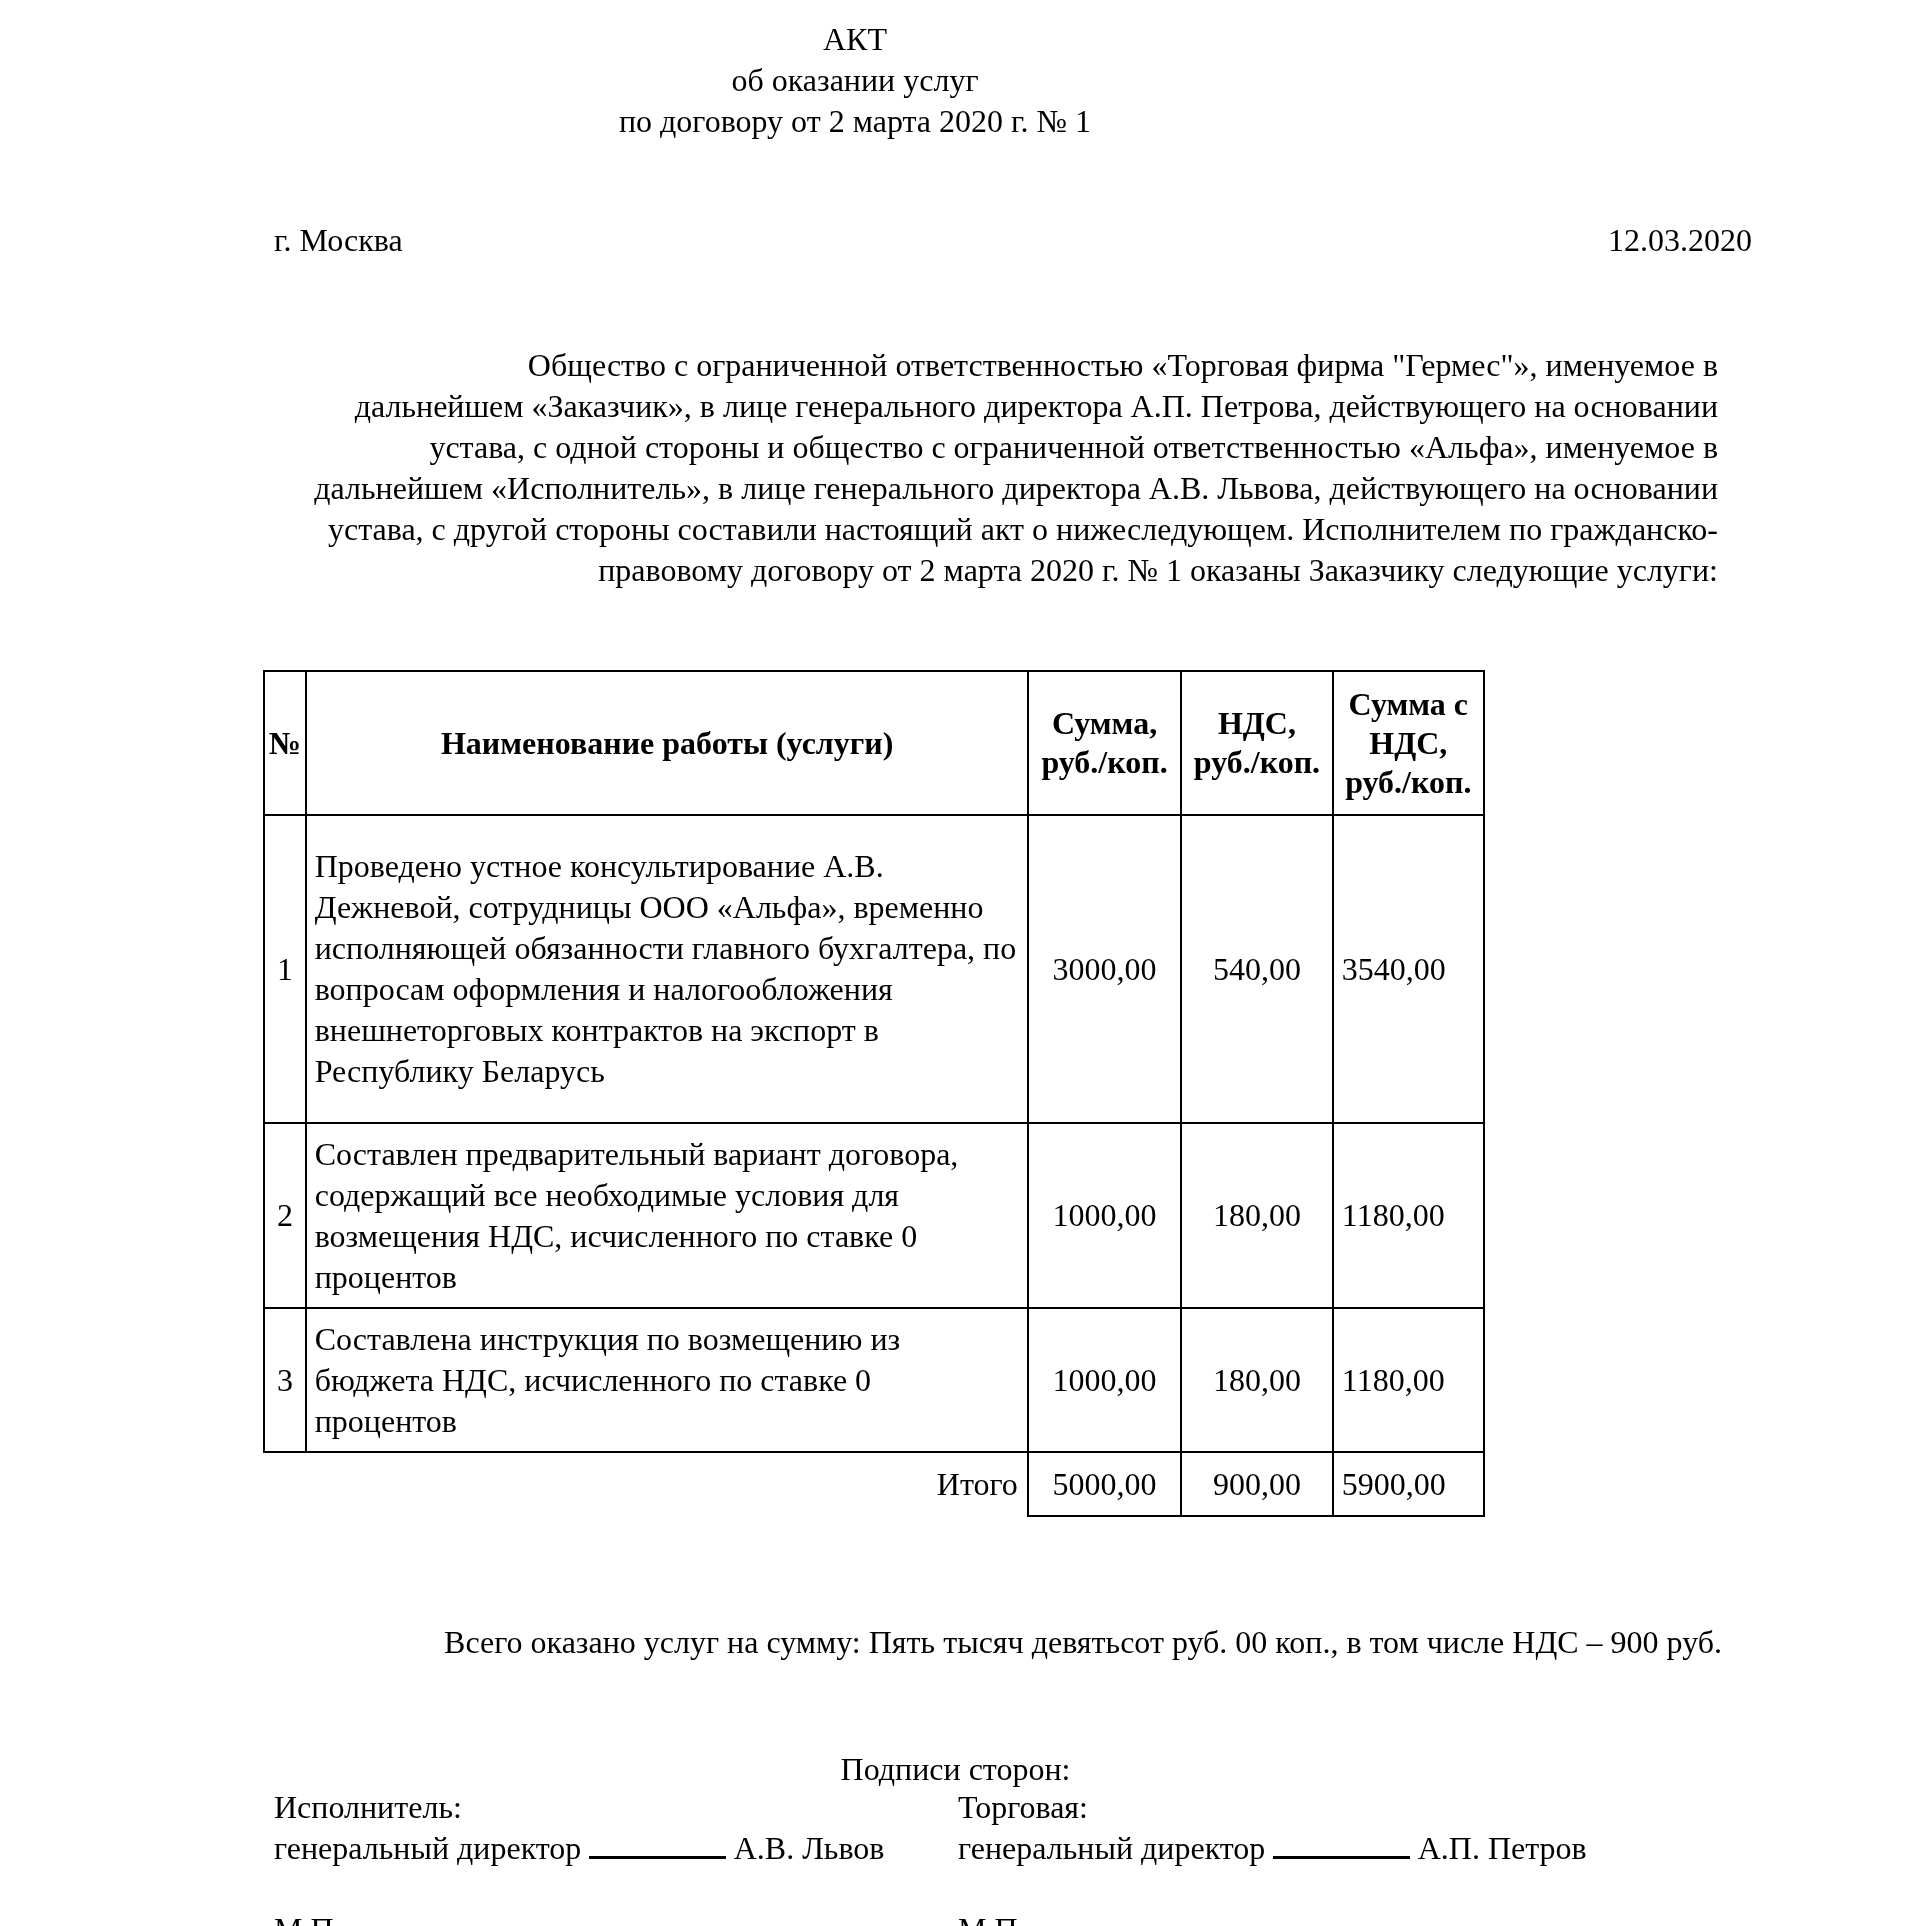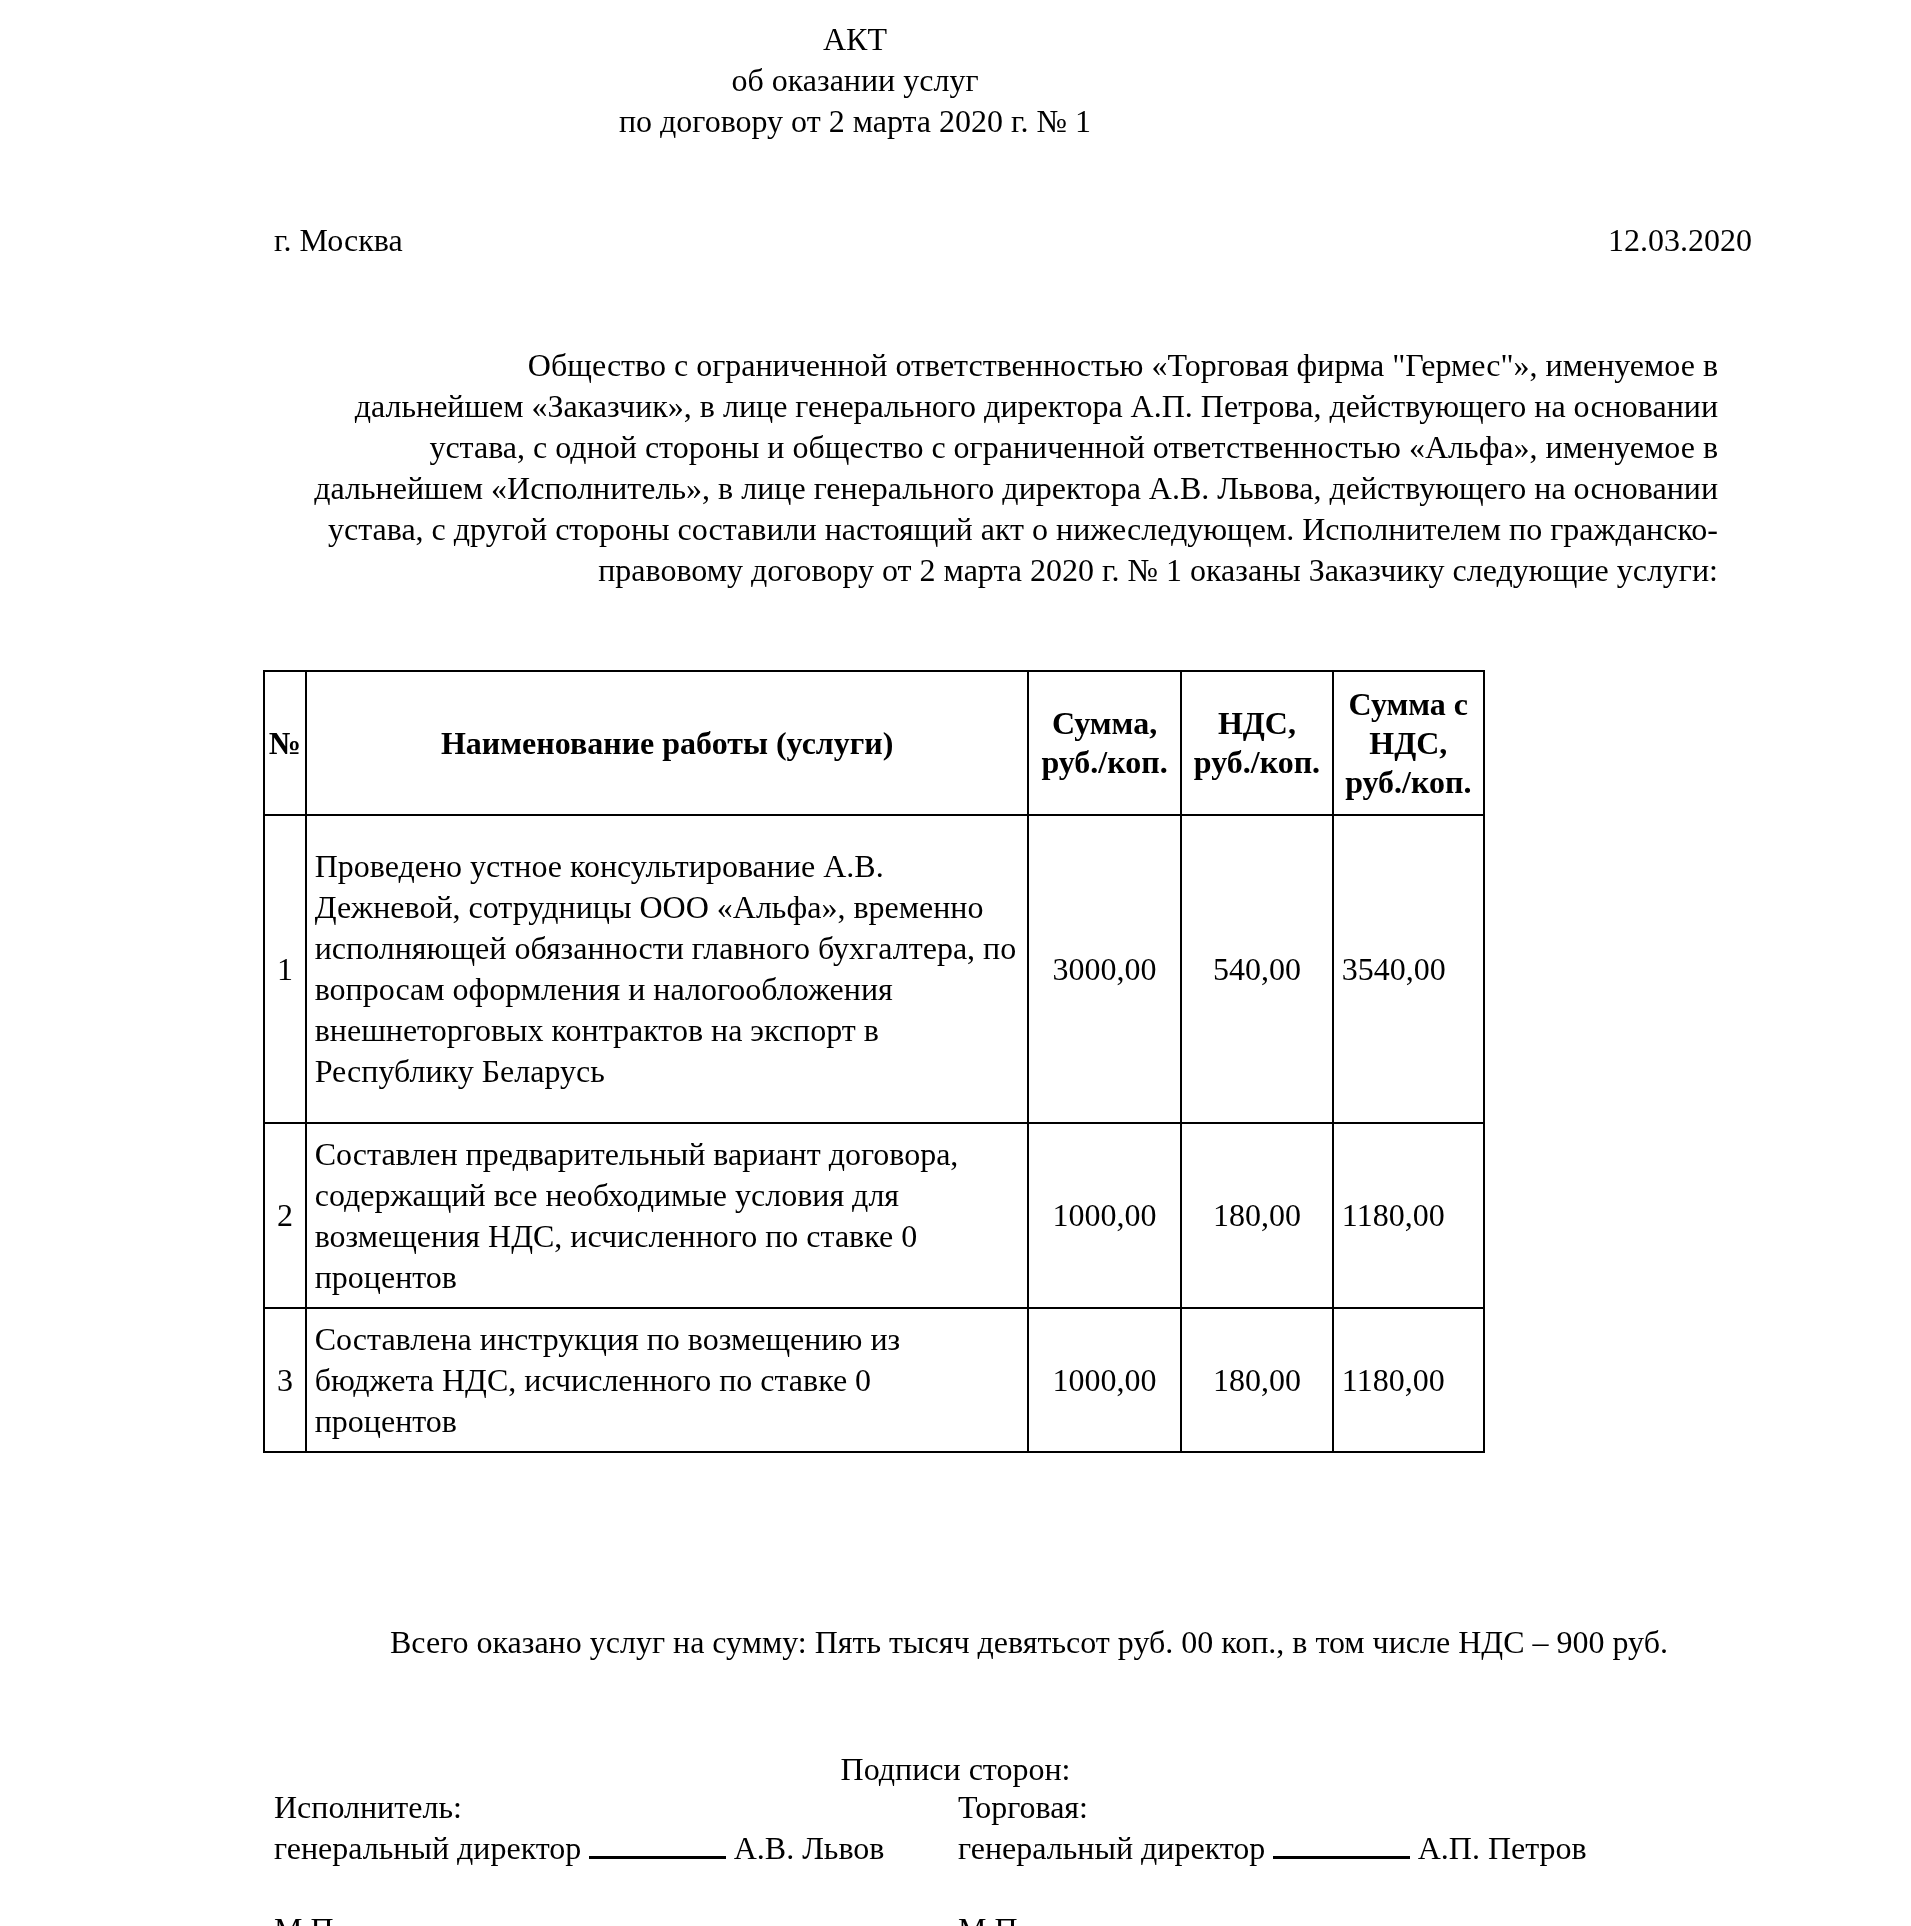--- a/index.html
+++ b/index.html
@@ -1,18 +1,18 @@
 <!DOCTYPE html>
 <html style="font-size:6.2px"><head>
 <meta charset="utf-8">
 <style>
   html, body { margin:0; padding:0; background:#ffffff; }
   body { width:1911px; height:1984px; position:relative; overflow:hidden;
          font-family:"Liberation Serif", serif; color:#000; font-size:32px; line-height:41px; }
-  .abs { position:absolute; }
+  .abs { position:absolute;text-align:right; }
   .title { left:0; width:1710px; text-align:center; }
   #t1 { top:19px; } #t2 { top:60px; } #t3 { top:101px; }
   #city { left:274px; top:220px; }
   #date { right:159px; top:220px; text-align:right; }
   #intro { left:270px; top:345px; width:1448px; text-indent:116px; text-align:right; }
   table.svc { position:absolute; left:263px; top:670px; border-collapse:collapse; }
   table.svc td, table.svc th { border:2.7px solid #000; padding:0 7.7px; vertical-align:middle; }
   table.svc th { font-weight:bold; text-align:center; line-height:39px; }
   .c-no { width:40px; text-align:center; padding:0 !important; }
   .c-name { width:705px; text-align:left;margin-top:6px; }
@@ -69,20 +69,26 @@
     <td class="c-num">180,00</td>
     <td class="c-num3">1180,00</td>
   </tr>
   <tr class="r3">
     <td class="c-no">3</td>
     <td class="c-name">Составлена инструкция по возмещению из бюджета НДС, исчисленного по ставке 0 процентов</td>
     <td class="c-num">1000,00</td>
     <td class="c-num">180,00</td>
     <td class="c-num3">1180,00</td>
   </tr>
+  <tr class="tot">
+    <td class="lbl" colspan="2">Итого</td>
+    <td class="c-num">5000,00</td>
+    <td class="c-num">900,00</td>
+    <td class="c-num3">5900,00</td>
+  </tr>
 </tbody>
   </table>
 
 <div class="abs" id="total-text">Всего оказано услуг на сумму: Пять тысяч девятьсот руб. 00 коп., в том числе НДС – 900 руб.</div>
 
 <div class="abs" id="sig-title">Подписи сторон:</div>
 
 <div class="abs" id="exec-label">Исполнитель:</div>
 <div class="abs" id="cust-label">Торговая:</div>
 

